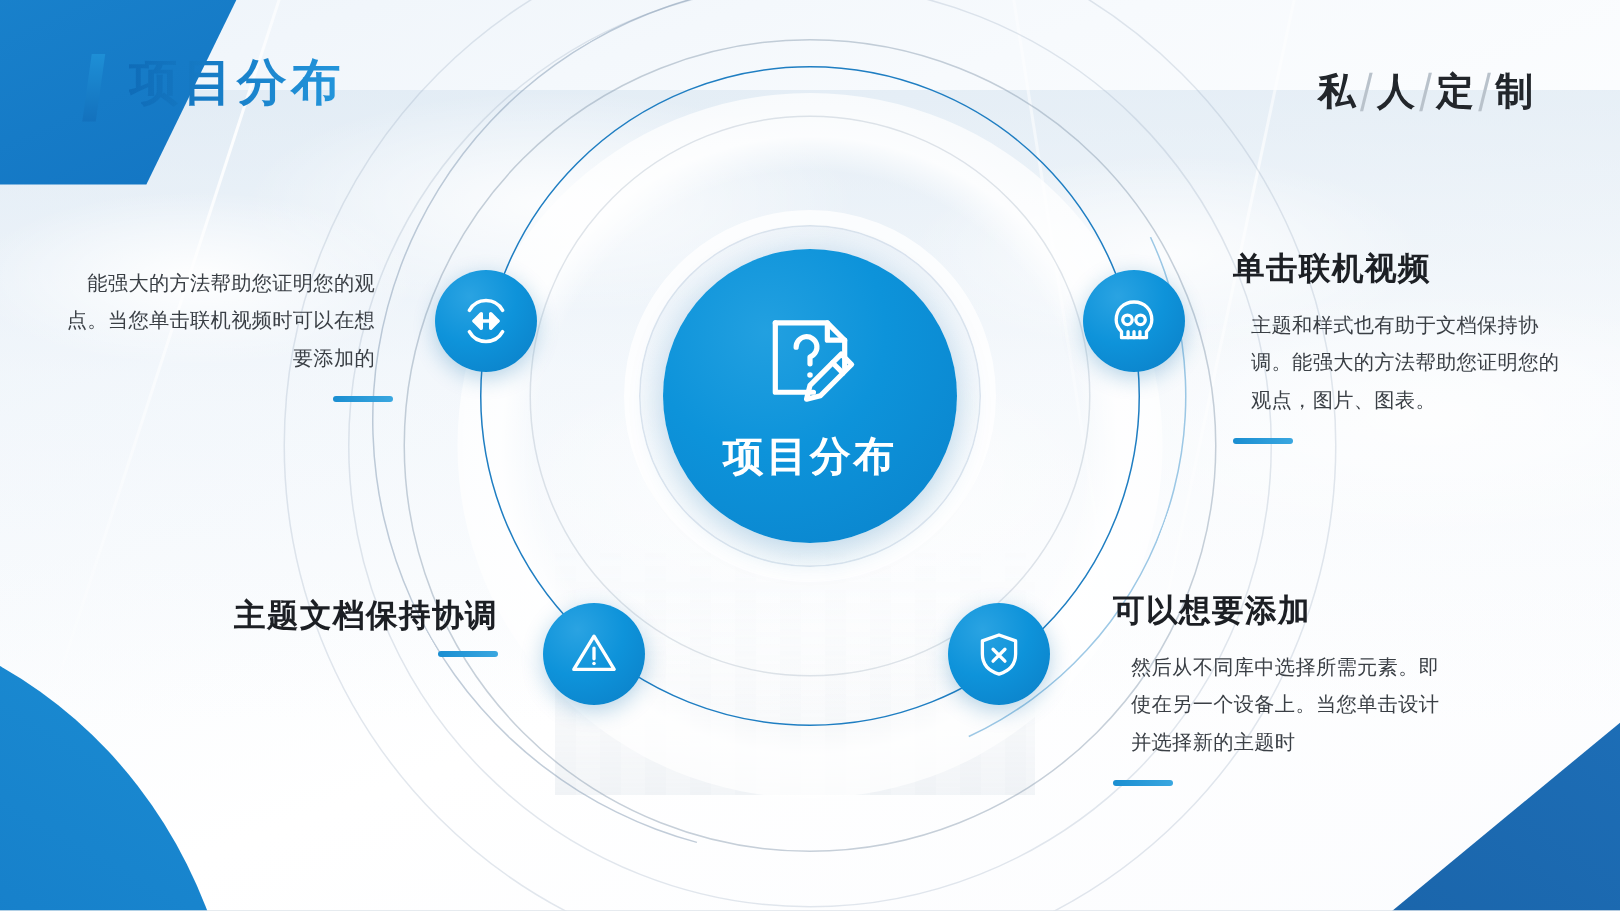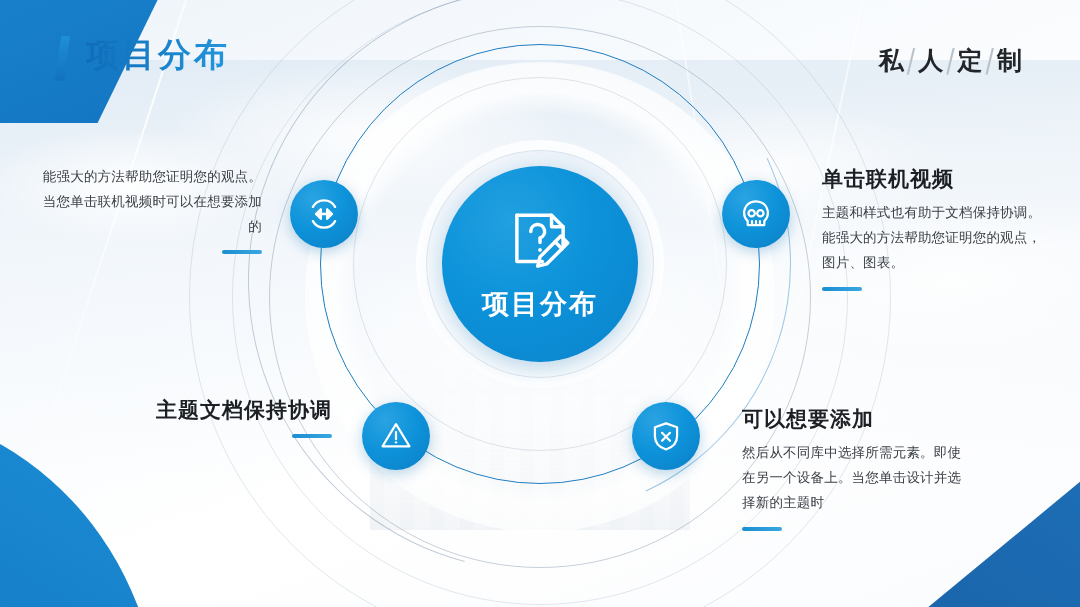--- a/index.html
+++ b/index.html
@@ -140,36 +140,36 @@
   .node-bl { left: 362px; top: 402px; }
   .node-br { left: 632px; top: 402px; }
 
   
   .block { position: absolute; width: 232px; }
   .block h3 {
     margin: 0 0 9px 0;
     font-size: 21px; font-weight: 700; color: #1c1f24; letter-spacing: 1px;
   }
   .block p {
-    margin: 0;
+    margin: 12px;
     font-size: 13.5px; line-height: 1.85; color: #3a3f45; letter-spacing: 0.2px;
   }
   .accent {
     margin-top: 10px;
     width: 40px; height: 4px; border-radius: 2px;
     background: linear-gradient(90deg, #1a8ed1, #3aa7e0);
   }
   .align-right { text-align: right; }
   .align-right .accent { margin-left: auto; }
-  .align-left { text-align: left; font-family: Liberation Mono, monospace; }
+  .align-left { text-align: left; }
 
   .block-tl { left: 30px; top: 165px; }
   .block-tr { left: 822px; top: 165px; }
   .block-bl { left: 100px; top: 396px; }
-  .block-br { left: 742px; top: 405px; }
+  .block-br { left: 742px; top: 393px; }
 </style>
 </head>
 <body>
 
 <div id="slide">
 
   <div class="bg-layer">
     <div class="clouds"></div>
     <div class="skyline"></div>
     <div class="diag-streak" style="left:250px; top:-200px; transform:rotate(18deg);"></div>

